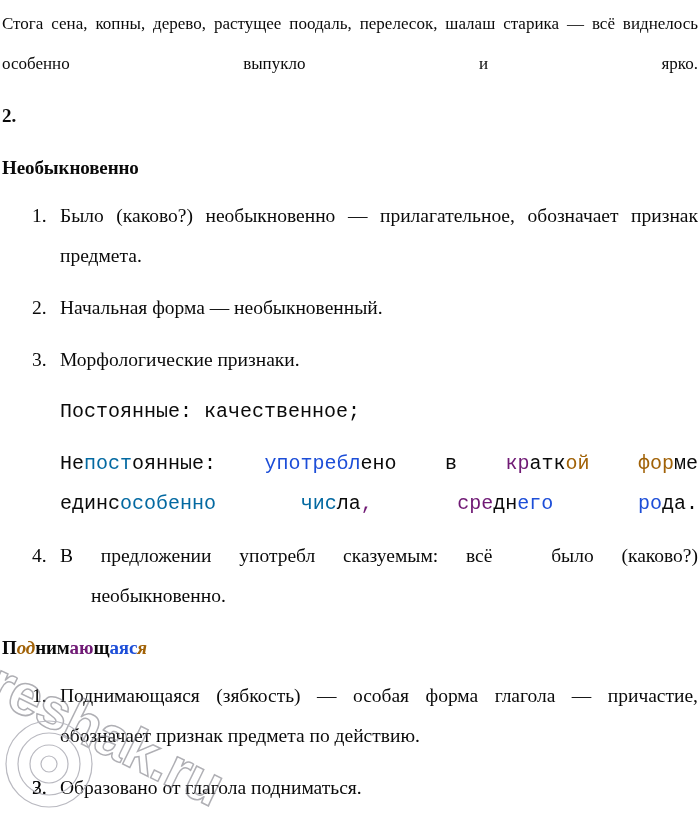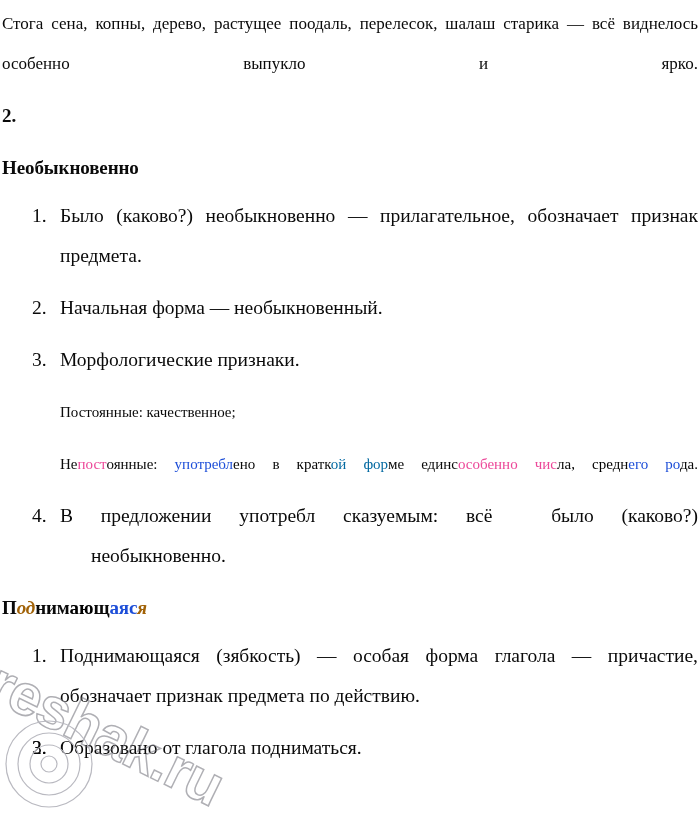--- a/index.html
+++ b/index.html
@@ -81,39 +81,40 @@
     left: 30px;
     top: 0;
     width: 26px;
     font-size: 19.5px;
     line-height: 40px;
     text-align: left;
   }
 
   .sub-line {
     padding-left: 58px;
-    font-size: 15px;
+    font-size: 20px;
     line-height: 40px;
     text-align: justify;
     text-justify: inter-word;
     margin: 12px 0 0 0;
+    font-family: Liberation Mono, monospace;
   }
 
   
   .justify-all {
     text-align-last: justify;
   }
 
   b, strong { font-weight: normal; margin-left: 31px; }
 
   
-  .art1 { color: #ec4899; }
-  .art2 { color: #000000; }
+  .art1 { color: #0369a1; }
+  .art2 { color: #701a75; }
   .art3 { color: #1d4ed8; }
-  .art4 { color: #0369a1; }
+  .art4 { color: #a16207; }
   .art5 { color: #a16207; font-style: italic; }
 
   
   .watermark {
     position: absolute;
     left: 0;
     top: 0;
     width: 700px;
     height: 816px;
     pointer-events: none;

